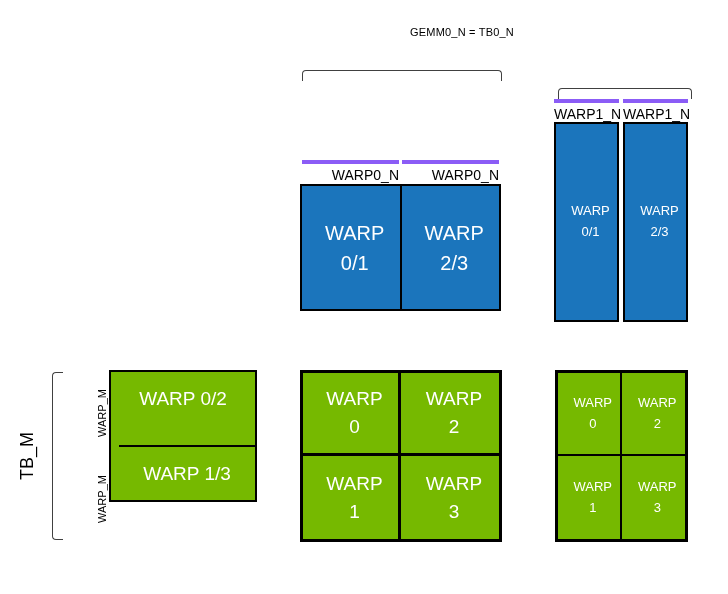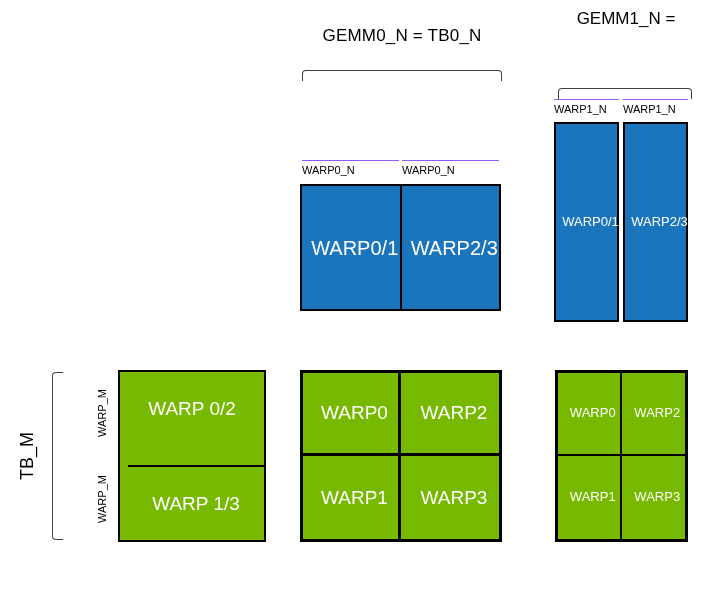--- a/index.html
+++ b/index.html
@@ -1,39 +1,39 @@
 <!DOCTYPE html>
 <html><head>
 <meta charset="utf-8">
 <style>
   * { margin:0; padding:0; box-sizing:border-box; }
   html,body { background:#ffffff; }
   body { font-family:"Liberation Sans", sans-serif; color:#000; }
   .stage { position:relative; width:728px; height:594px; background:#ffffff; overflow:hidden; }
   .abs { position:absolute; }
 
-  .title { font-size:17px; text-align:center; letter-spacing:.2px; }
+  .title { font-size:11px; text-align:right; letter-spacing:.2px; }
   .title2 { font-size:17px; text-align:center; line-height:26px; }
 
   .bracket-top { height:11px; border:1px solid #404040; border-bottom:none; border-radius:4px 4px 0 0; }
   .bracket-left { width:11px; border:1px solid #404040; border-right:none; border-radius:4px 0 0 4px; }
 
-  .col-label { border-top:1px solid #8b5cf6; text-align:left; font-size:11px; padding-top:3px; }
+  .col-label { border-top:4px solid #8b5cf6; text-align:right; font-size:14px; padding-top:3px; }
   .rot { transform:rotate(-90deg); text-align:center; white-space:nowrap; }
   .rot-small { font-size:11px; }
   .rot-big { font-size:18px; }
 
   .box-blue  { background:#1b75bc; }
   .box-green { background:#76b900; }
 
   .frame2 { border:2.5px solid #000; }
   .frame3 { border:3px solid #000; }
 
   .flexrow { display:flex; }
-  .cell { flex:1; display:flex; align-items:center; justify-content:center;
+  .cell { flex:1; display:flex; flex-direction:column; align-items:center; justify-content:center;
           color:#fff; text-align:center;padding-left:8px; }
   .cell .ln { display:block; }
 
   .big-text   { font-size:20px; line-height:1.5; }
   .mid-text   { font-size:13px; line-height:1.6; }
   .grid2x2 { display:grid; grid-template-columns:1fr 1fr; grid-template-rows:1fr 1fr; }
   .g-mid  .cell { font-size:19px; line-height:1.45; }
   .g-right .cell { font-size:13px; line-height:1.6; }
   .g-mid  .cell.bR { border-right:3px solid #000; }
   .g-mid  .cell.bB { border-bottom:3px solid #000; }
@@ -48,21 +48,20 @@
   .divider-left { border-left:2.5px solid #000; }
 </style>
 </head>
 <body>
 
 <div class="stage">
 
   <div class="abs title" style="left:290px; top:26px; width:224px;">GEMM0_N = TB0_N</div>
 
   <div class="abs title2" style="left:556px; top:6px; width:140px;">
-    <div>GEMM1_N =</div>
   </div>
 
   <div class="abs bracket-top" style="left:302px; top:70px; width:200px;"></div>
   <div class="abs bracket-top" style="left:558px; top:88px; width:134px;"></div>
 
   <div class="abs col-label" style="left:554px; top:99px; width:65px;">WARP1_N</div>
   <div class="abs col-label" style="left:623px; top:99px; width:65px;">WARP1_N</div>
 
   <div class="abs box-blue frame2 cell mid-text" style="left:554px; top:122px; width:65px; height:200px;">
     <span class="ln">WARP</span>
@@ -85,21 +84,21 @@
       <span class="ln">WARP</span>
       <span class="ln">2/3</span>
     </div>
   </div>
 
   <div class="abs rot rot-big" style="left:-12px; top:445px; width:80px; height:22px;">TB_M</div>
   <div class="abs bracket-left" style="left:52px; top:372px; height:168px;"></div>
   <div class="abs rot rot-small" style="left:61px; top:405px; width:86px; height:16px;">WARP_M</div>
   <div class="abs rot rot-small" style="left:61px; top:491px; width:86px; height:16px;">WARP_M</div>
 
-  <div class="abs box-green frame2 rowstack" style="left:118px; top:370px; width:148px; height:172px;gap:20px;">
+  <div class="abs box-green frame2 rowstack" style="left:109px; top:370px; width:148px; height:132px;gap:20px;">
     <div class="grow">WARP 0/2</div>
     <div class="grow">WARP 1/3</div>
   </div>
 
   <div class="abs box-green frame3 grid2x2 g-mid" style="left:300px; top:370px; width:202px; height:172px;">
     <div class="cell bR bB">
       <span class="ln">WARP</span>
       <span class="ln">0</span>
     </div>
     <div class="cell bB">

